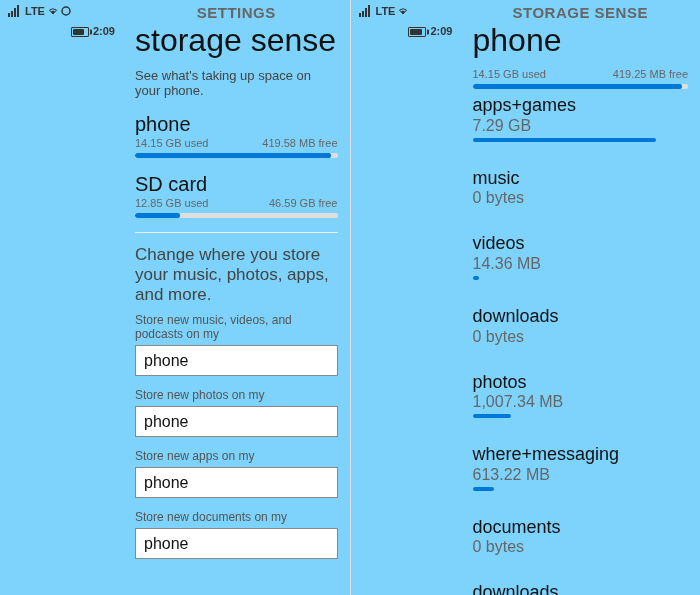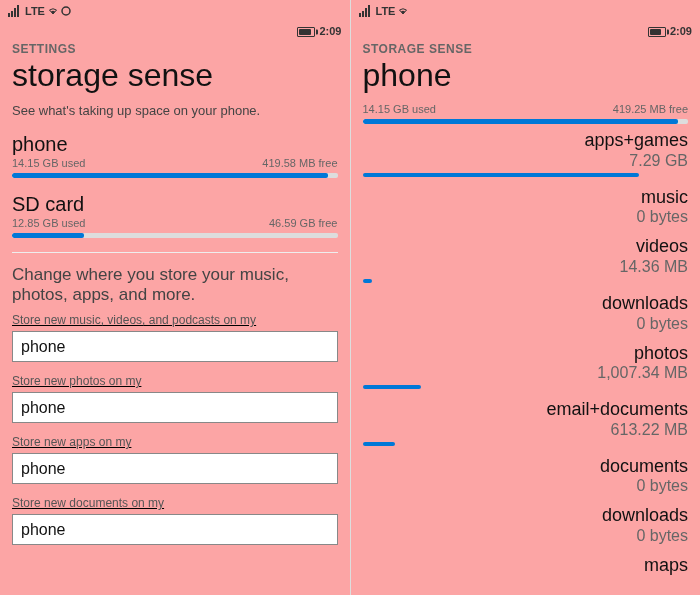--- a/index.html
+++ b/index.html
@@ -23,41 +23,40 @@
       color: #333;
       height: 22px;
     }
     .status-left { display: flex; align-items: center; gap: 3px; }
     .status-right { display: flex; align-items: flex-end; gap: 4px; margin-top: 40px; }
 
     
     .panel {
       flex: 1;
       display: flex;
-      flex-direction: column;
       overflow: hidden;
-      background: #fca5a5;
-      gap: 16px;
+      background: #7dd3fc;
     }
     .panel-left { border-right: 1px solid #ddd; }
 
     .panel-content {
       padding: 0 12px 12px 12px;
       overflow-y: auto;
       flex: 1;
     }
 
     .settings-label {
-      font-size: 12px;
+      font-size: 15px;
       font-weight: 600;
       color: #666;
       text-transform: uppercase;
       letter-spacing: 0.5px;
       margin-bottom: 2px;
       padding-top: 4px;
+      text-align: center;
     }
 
     .page-title {
       font-size: 32px;
       font-weight: 200;
       color: #111;
       line-height: 1.1;
       margin-bottom: 10px;
     }
 
@@ -106,21 +105,20 @@
 
     .change-text {
       font-size: 17px;
       color: #444;
       margin-bottom: 8px;
     }
 
     
     .field-group {
       margin-bottom: 12px;
-      text-decoration: underline;
     }
     .field-label {
       font-size: 12px;
       color: #555;
       margin-bottom: 4px;
     }
     .field-select {
       width: 100%;
       border: 1px solid #888;
       padding: 6px 8px;
@@ -138,22 +136,21 @@
       margin-bottom: 6px;
     }
     .storage-usage-line {
       display: flex;
       justify-content: space-between;
       font-size: 11px;
       color: #666;
       margin-bottom: 4px;
     }
     .category-item {
-      margin-bottom: 10px;
-      text-align: right;
+      margin-bottom: 26px;
     }
     .category-name {
       font-size: 18px;
       font-weight: 300;
       color: #111;
       line-height: 1.2;
     }
     .category-size {
       font-size: 16px;
       color: #666;
@@ -344,21 +341,21 @@
         <div class="category-item">
           <div class="category-name">downloads</div>
           <div class="category-size">0 bytes</div>
         </div>
         <div class="category-item">
           <div class="category-name">photos</div>
           <div class="category-size">1,007.34 MB</div>
           <div class="category-bar" style="width: 18%;"></div>
         </div>
         <div class="category-item">
-          <div class="category-name">email+documents</div>
+          <div class="category-name">where+messaging</div>
           <div class="category-size">613.22 MB</div>
           <div class="category-bar" style="width: 10%;"></div>
         </div>
         <div class="category-item">
           <div class="category-name">documents</div>
           <div class="category-size">0 bytes</div>
         </div>
         <div class="category-item">
           <div class="category-name">downloads</div>
           <div class="category-size">0 bytes</div>

